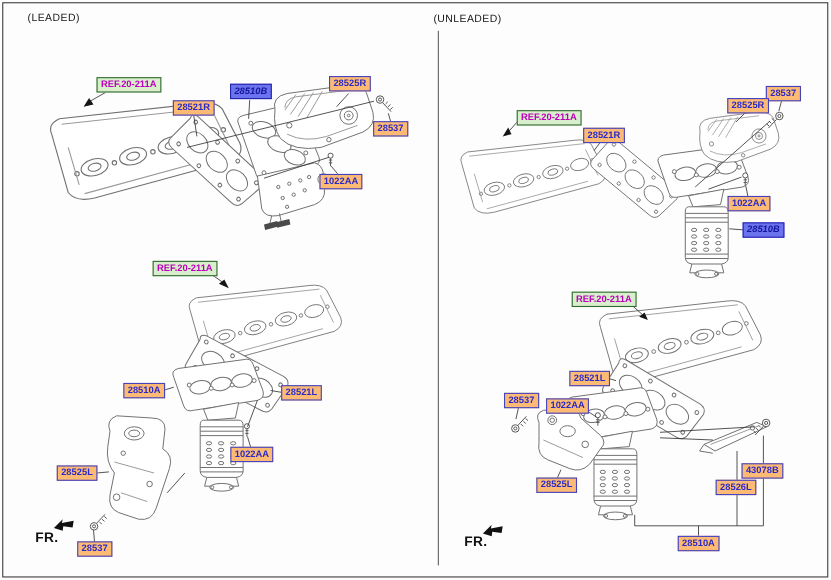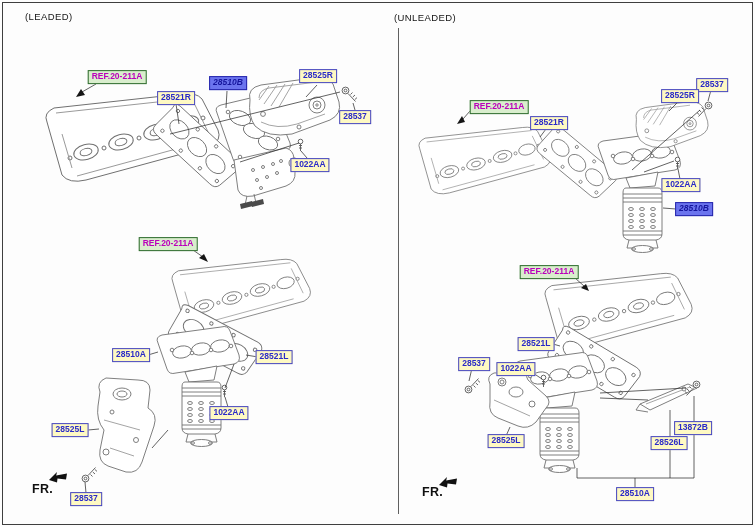--- a/index.html
+++ b/index.html
@@ -3,21 +3,21 @@
 <meta charset="utf-8">
 <style>
   html,body{margin:0;padding:0;background:#fff;}
   .stage{position:relative;width:755px;height:527px;background:#fdfdfd;overflow:hidden;
          font-family:"Liberation Sans",sans-serif;}
   .frame{position:absolute;left:2px;top:2px;right:2px;bottom:2px;border:1px solid #3f3f3f;pointer-events:none;}
   .divider{position:absolute;left:398px;top:28px;width:1px;height:486px;background:#606060;}
   svg.art{position:absolute;left:0;top:0;}
   .ptitle{position:absolute;font-size:9.5px;color:#141414;letter-spacing:.4px;white-space:nowrap;}
   .plabel{position:absolute;transform:translate(-50%,-50%);font-size:8.5px;font-weight:bold;
-          color:#2a2ac8;background:#fef9c3;border:1px solid #4343c2;padding:1px 3px;
+          color:#2a2ac8;background:#fdba74;border:1px solid #4343c2;padding:1px 3px;
           line-height:1.15;white-space:nowrap;}
   .plabel.hl{background:#6b74ee;color:#15159c;border-color:#2525aa;font-style:italic;}
   .rlabel{position:absolute;transform:translate(-50%,-50%);font-size:8.5px;font-weight:bold;
           color:#bb00bb;background:#d9eecd;border:1px solid #2e6b2e;
           padding:1px 3px;line-height:1.15;white-space:nowrap;}
   .fr{position:absolute;font-size:12.5px;font-weight:bold;color:#101010;letter-spacing:.3px;}
 </style>
 </head>
 <body>
 
@@ -268,18 +268,18 @@
   <div class="rlabel" style="left:499px;top:107px">REF.20-211A</div>
   <div class="plabel" style="left:549px;top:123px">28521R</div>
   <div class="plabel" style="left:681px;top:185px">1022AA</div>
   <div class="plabel hl" style="left:694px;top:209px">28510B</div>
 
   <div class="rlabel" style="left:549px;top:272px">REF.20-211A</div>
   <div class="plabel" style="left:536px;top:344px">28521L</div>
   <div class="plabel" style="left:474px;top:364px">28537</div>
   <div class="plabel" style="left:516px;top:369px">1022AA</div>
   <div class="plabel" style="left:506px;top:441px">28525L</div>
-  <div class="plabel" style="left:693px;top:428px">13872B</div>
+  <div class="plabel" style="left:693px;top:428px">43078B</div>
   <div class="plabel" style="left:669px;top:443px">28526L</div>
   <div class="plabel" style="left:635px;top:494px">28510A</div>
   <div class="fr" style="left:422px;top:485px">FR.</div>
 
 </div>
 
 </body></html>

